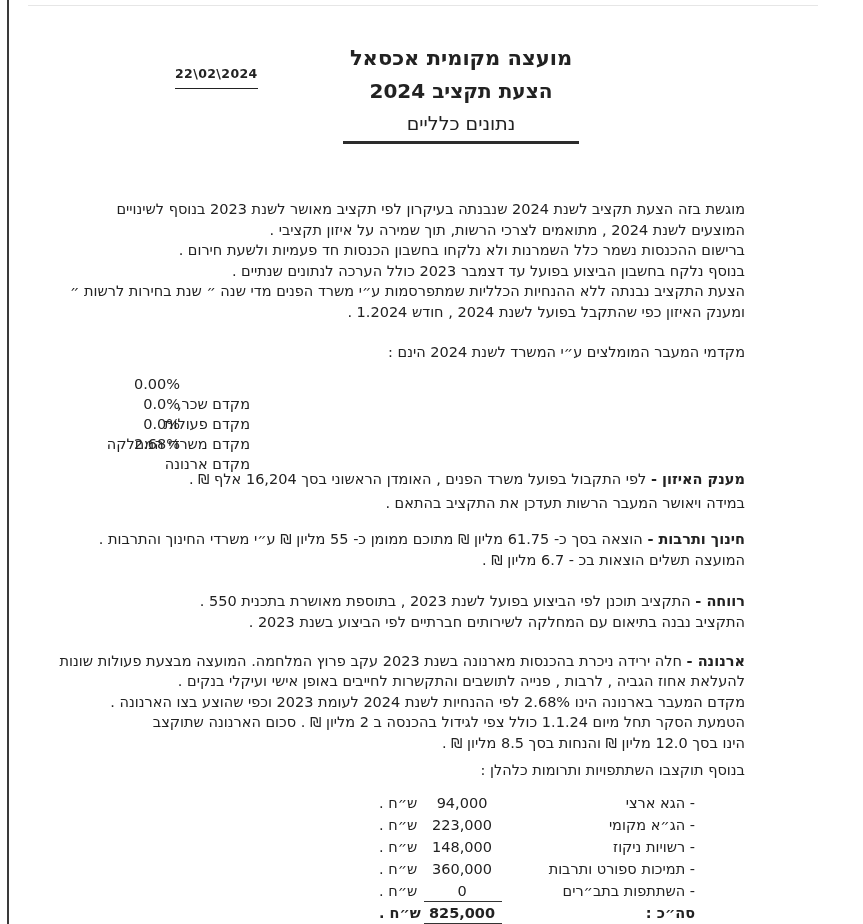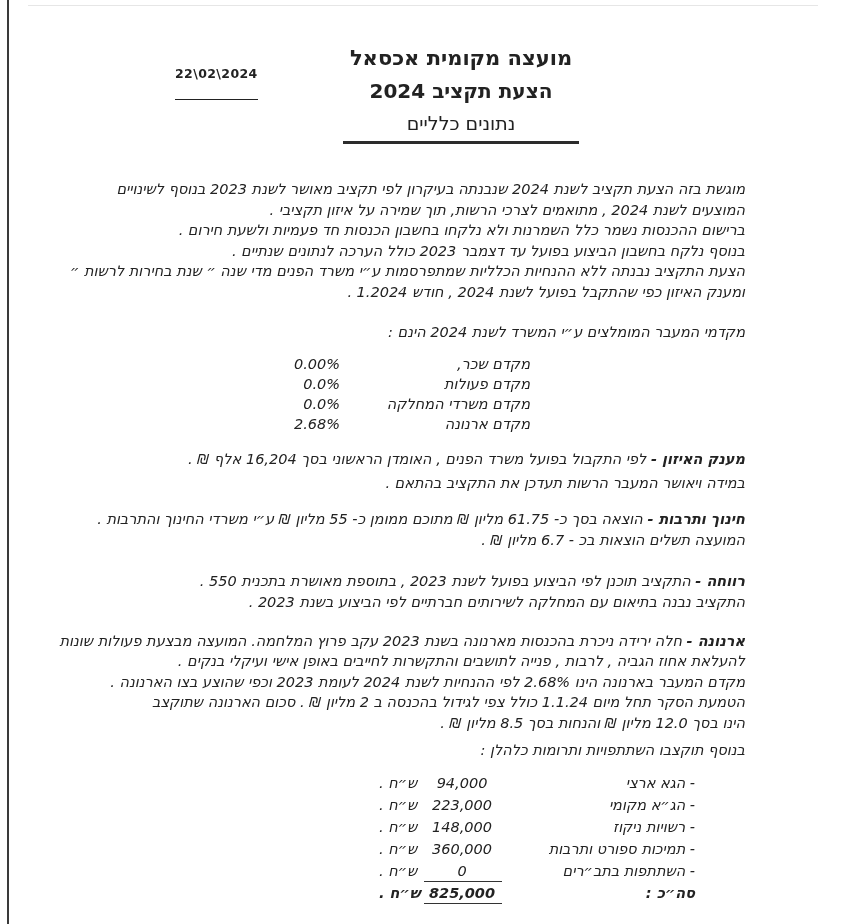--- a/index.html
+++ b/index.html
@@ -11,43 +11,43 @@
     position:relative;
     overflow:hidden;
   }
   .left-rule { position:absolute; left:7px; top:0; width:2px; height:924px; background:#3a3a3a; }
   .top-rule  { position:absolute; left:28px; top:5px; width:790px; height:1px; background:#e6e6e6; }
 
   .date {
     position:absolute; left:175px; top:66px;
     direction:ltr;
     font-weight:bold; font-size:12.5px; letter-spacing:0.4px;
-    border-bottom:1.5px solid #222; padding-bottom:18px;
+    border-bottom:1.5px solid #222; padding-bottom:7px;
   }
 
   .titles {
     position:absolute; left:343px; top:46px; width:236px;
     direction:rtl; text-align:center;
   }
   .titles .t1 { font-size:21px; font-weight:bold; margin-bottom:9px; }
   .titles .t2 { font-size:20px; font-weight:bold; margin-bottom:9px; }
   .titles .t3 { font-size:19px; font-weight:normal; }
   .title-underline { margin-top:7px; height:2.5px; background:#2c2c2c; }
 
   .content {
-    position:absolute; top:179px; right:118px; left:60px;
+    position:absolute; top:199px; right:118px; left:60px;
     direction:rtl; text-align:right;
-    font-size:14.5px; line-height:20.5px;font-style:italic;
+    font-size:14.5px; line-height:20.5px;
   }
   .line { white-space:nowrap; }
   .lead { font-weight:bold; }
 
   .coef-header { margin-top:20px; }
   .coef-table { margin-top:11px; direction:ltr; }
-  .coef-row { display:flex; justify-content:center; margin-right:55px; height:20px; }
+  .coef-row { display:flex; justify-content:flex-start; margin-right:55px; height:20px;flex-direction:column; }
   .coef-value { width:120px; text-align:right; direction:ltr; }
   .coef-label { width:190px; text-align:right; direction:rtl; }
 
   .sec-balance  { margin-top:13px; line-height:24.5px; }
   .sec-education{ margin-top:13px; line-height:21.5px; }
   .sec-welfare  { margin-top:19px; line-height:21.5px; }
   .sec-arnona   { margin-top:17px; line-height:20.6px; }
 
   .contrib-intro { margin-top:7px; }
   .contrib-table { margin-top:12px; direction:ltr; }

